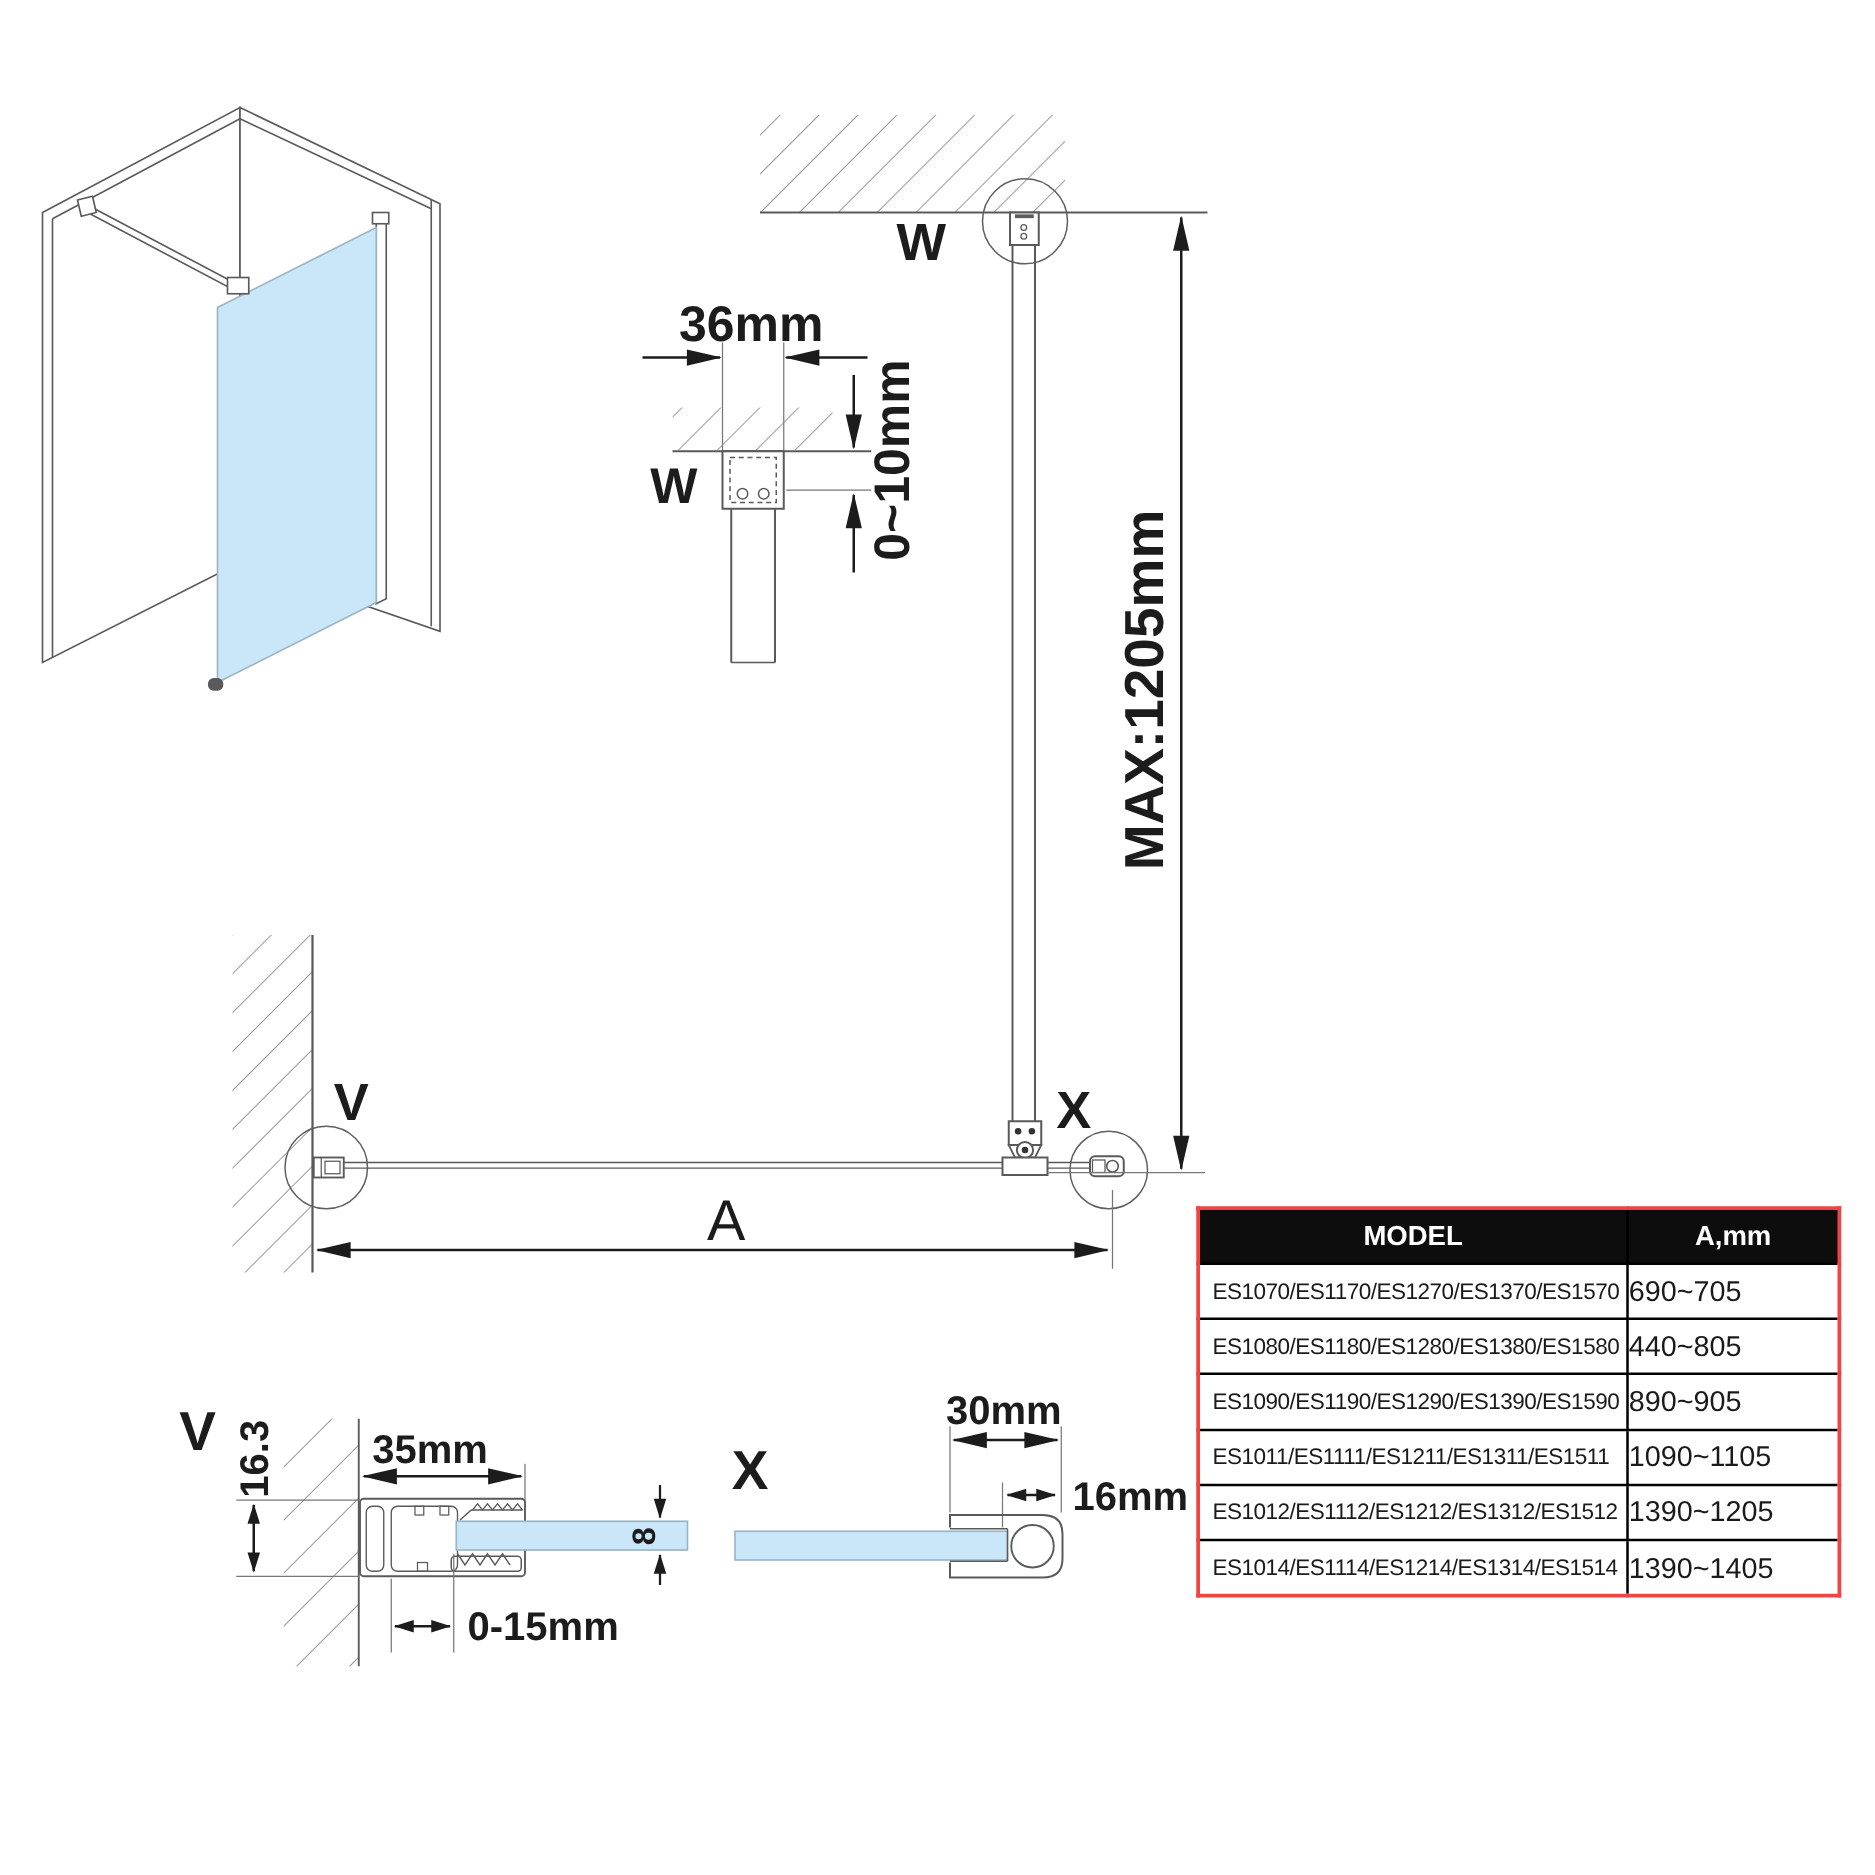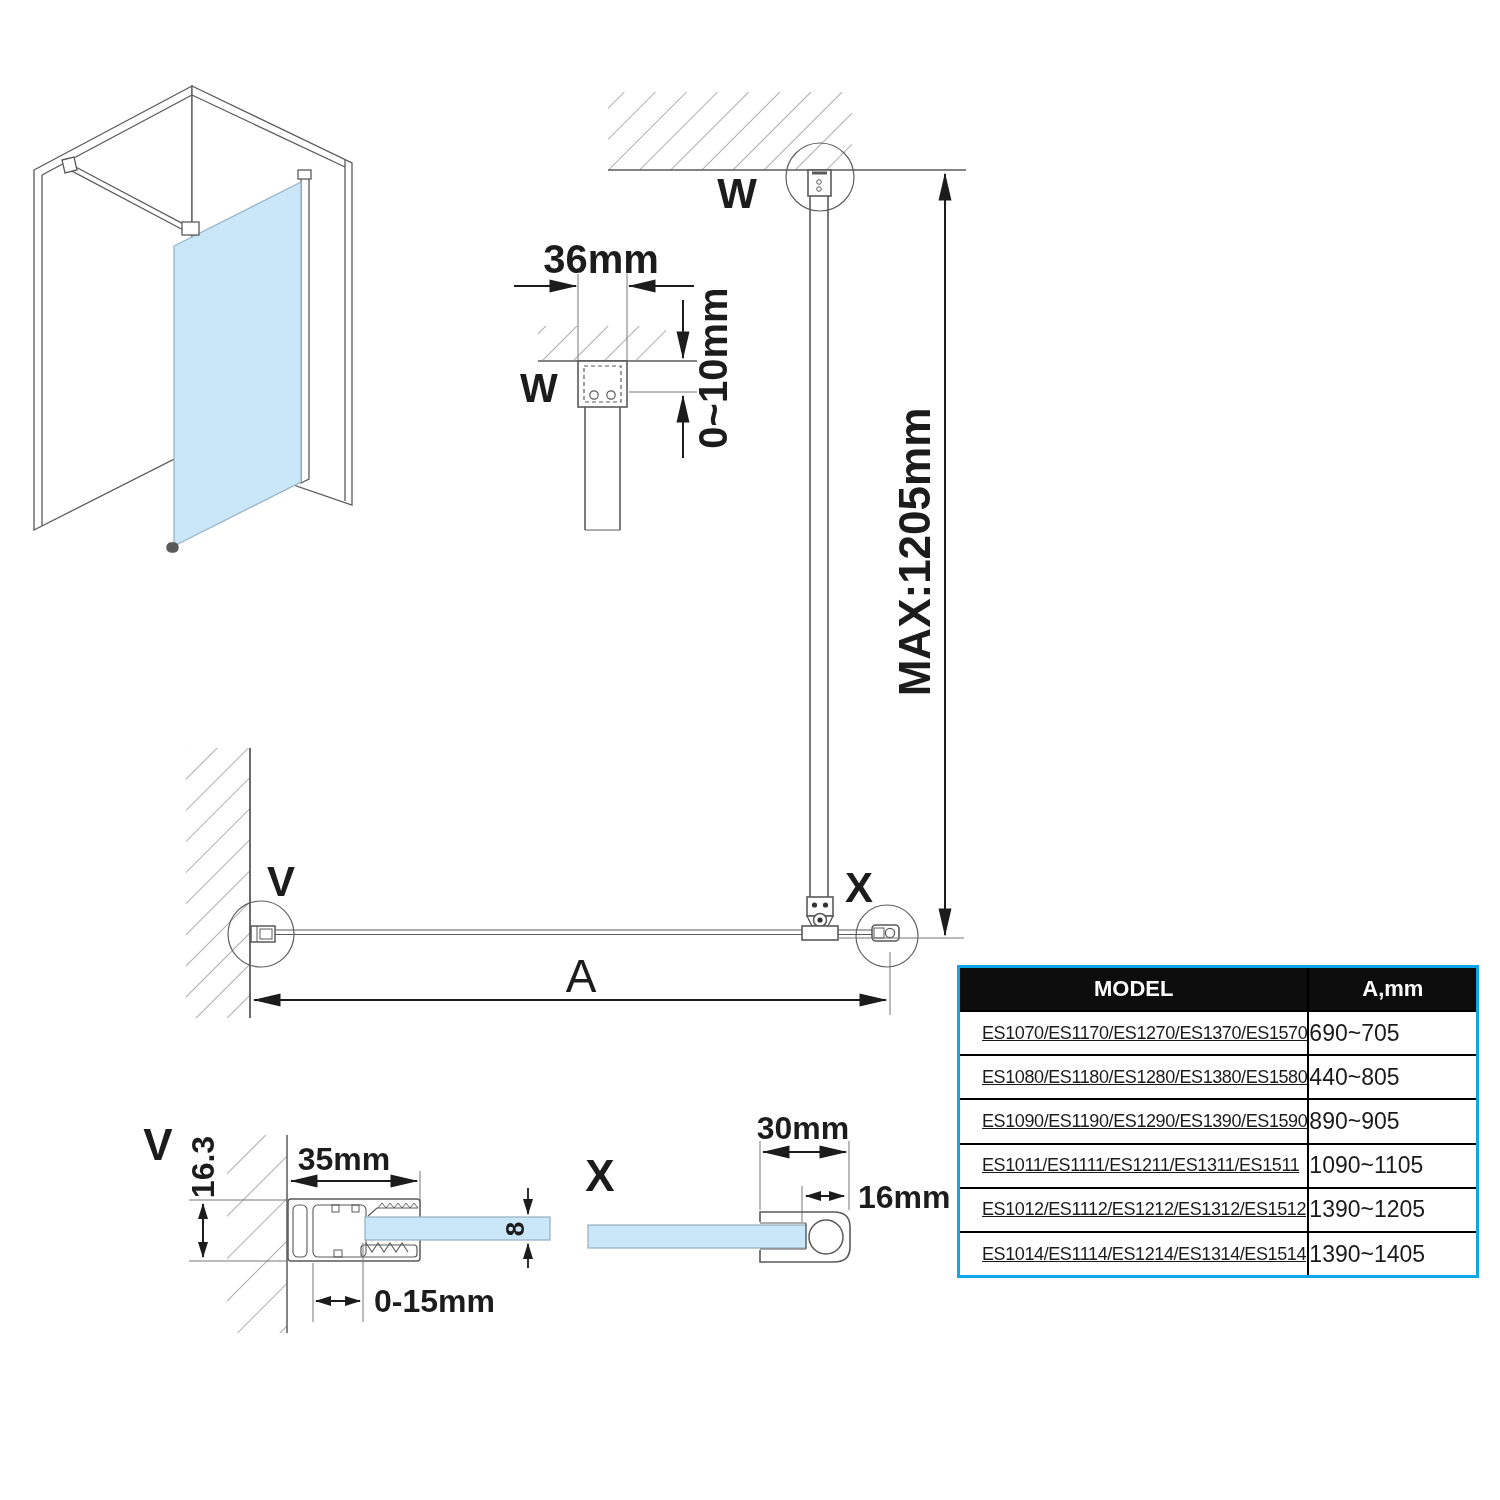--- a/index.html
+++ b/index.html
@@ -1,27 +1,27 @@
 <!DOCTYPE html>
 <html><head>
 <meta charset="utf-8">
 <style>
   html,body{margin:0;padding:0;background:#fff;}
   .canvas{position:relative;width:1500px;height:1500px;background:#fff;overflow:hidden;
           font-family:"Liberation Sans", sans-serif;}
   .drawing{position:absolute;left:0;top:0;}
   
   .model-table{position:absolute;left:957px;top:965px;border-collapse:collapse;
-               background:#fff;table-layout:fixed;border:3px solid #0ea5e9;}
+               background:#fff;table-layout:fixed;border:3px solid #ef4444;}
   .model-table th{background:#0d0d0d;color:#fff;font-size:22px;font-weight:700;
                   height:42px;text-align:center;border:2px solid #000;padding:0;}
   .model-table td{border:2px solid #000;padding:0;height:42.2px;background:#fff;color:#1a1a1a;}
   .model-table .model-col{width:341px;}
   .model-table .a-col{width:167px;}
-  td.model-cell{font-size:18px;letter-spacing:-0.4px;padding-left:22px;white-space:nowrap;text-decoration:underline;}
+  td.model-cell{font-size:18px;letter-spacing:-0.4px;padding-left:10px;white-space:nowrap;}
   td.a-cell{font-size:23px;text-align:left;white-space:nowrap;}
   
   text{fill:#1c1c1c;}
   .dim{font-weight:700;}
   .lbl{font-weight:700;}
 </style>
 </head>
 <body>
 
 <div class="canvas">

